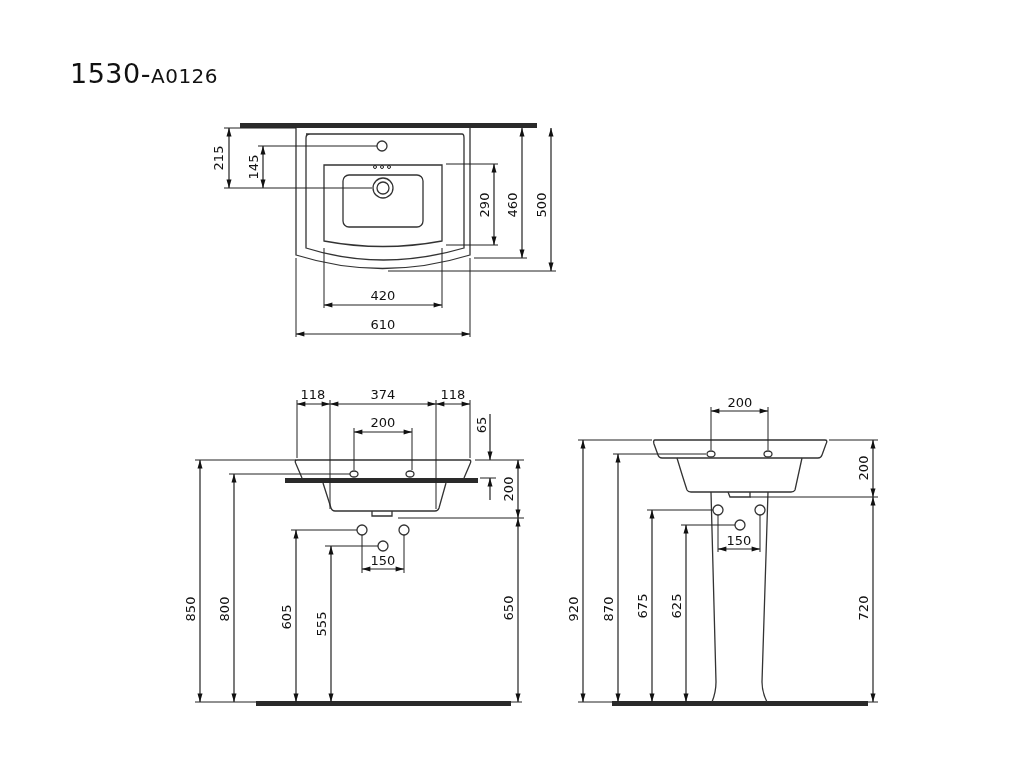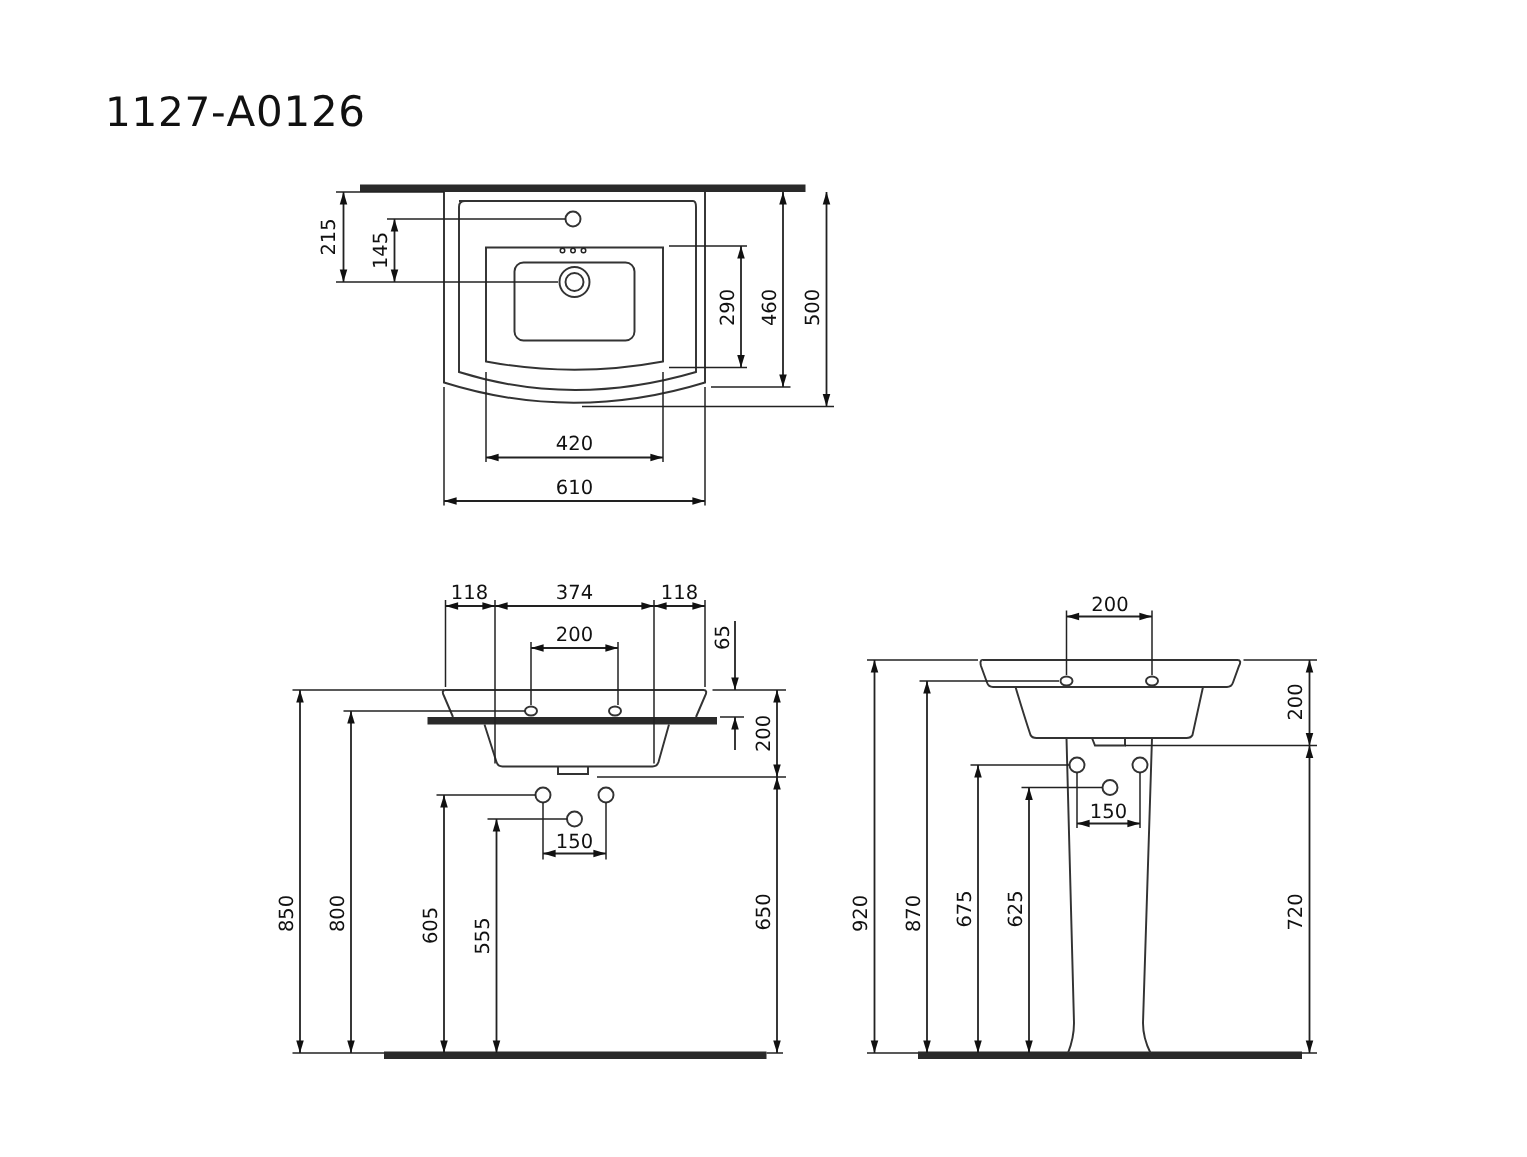--- a/index.html
+++ b/index.html
@@ -1,31 +1,31 @@
 <!DOCTYPE html>
 <html><head>
 <meta charset="utf-8">
 <style>
   html, body { margin:0; padding:0; background:#ffffff; }
   body { width:1018px; height:771px; position:relative; overflow:hidden; font-family:"DejaVu Sans", sans-serif; }
   .title { position:absolute; left:70px; top:58px; font-size:27px; color:#111; letter-spacing:0.5px; }
-  .title .code { font-size:28px; }
+  .title .code { font-size:20px; }
   svg { position:absolute; left:0; top:0; }
   .ln { stroke:#222; stroke-width:1.2; fill:none; }
   .thin { stroke:#222; stroke-width:1; fill:none; }
   .obj { stroke:#333; stroke-width:1.3; fill:none; }
   .wall { fill:#2a2a2a; }
   .dim { font-family:"DejaVu Sans", sans-serif; font-size:13px; fill:#111; }
   .arr { fill:#111; }
 </style>
 </head>
 <body>
 
 <div class="title">
-  <span>1127</span><span>-</span><span class="code">A0126</span>
+  <span>1530</span><span>-</span><span class="code">A0126</span>
 </div>
 
 <svg width="1018" height="771" viewBox="0 0 1018 771">
   <defs>
     <marker id="ah" viewBox="0 0 10 10" refX="10" refY="5" markerWidth="9" markerHeight="7" orient="auto-start-reverse">
       <path d="M0,2 L10,5 L0,8 z" class="arr"></path>
     </marker>
   </defs>
 
   <g>

